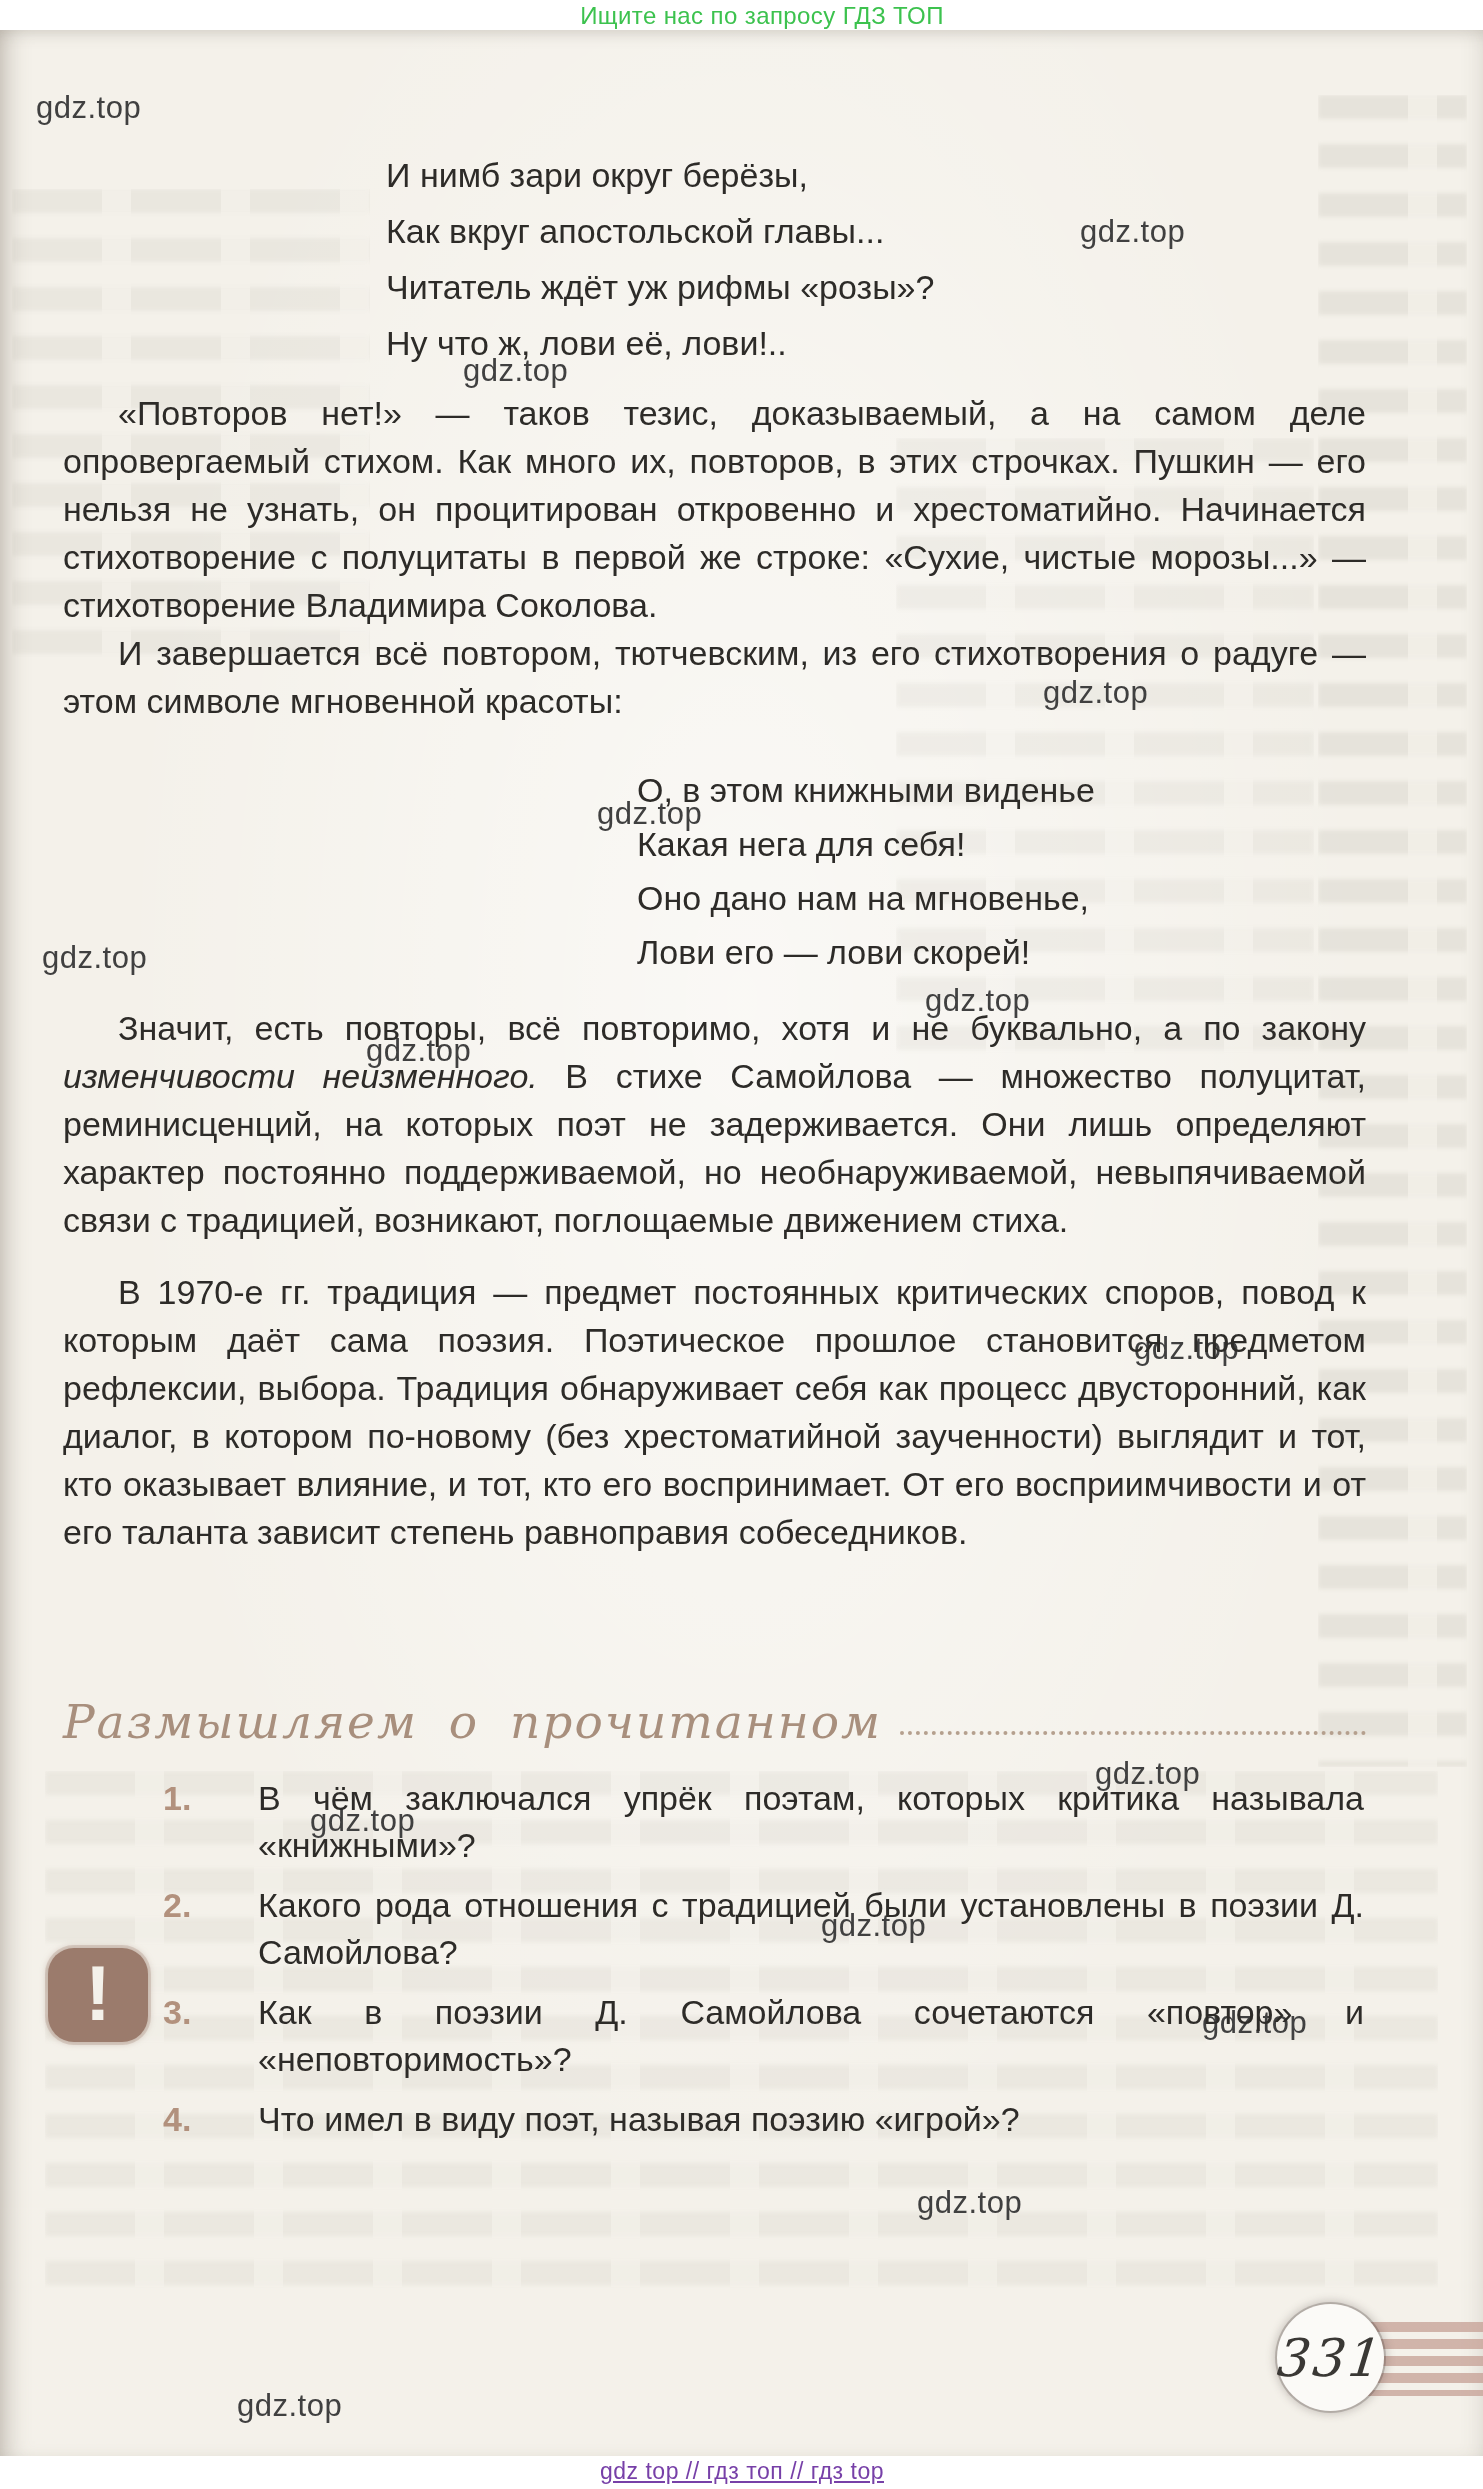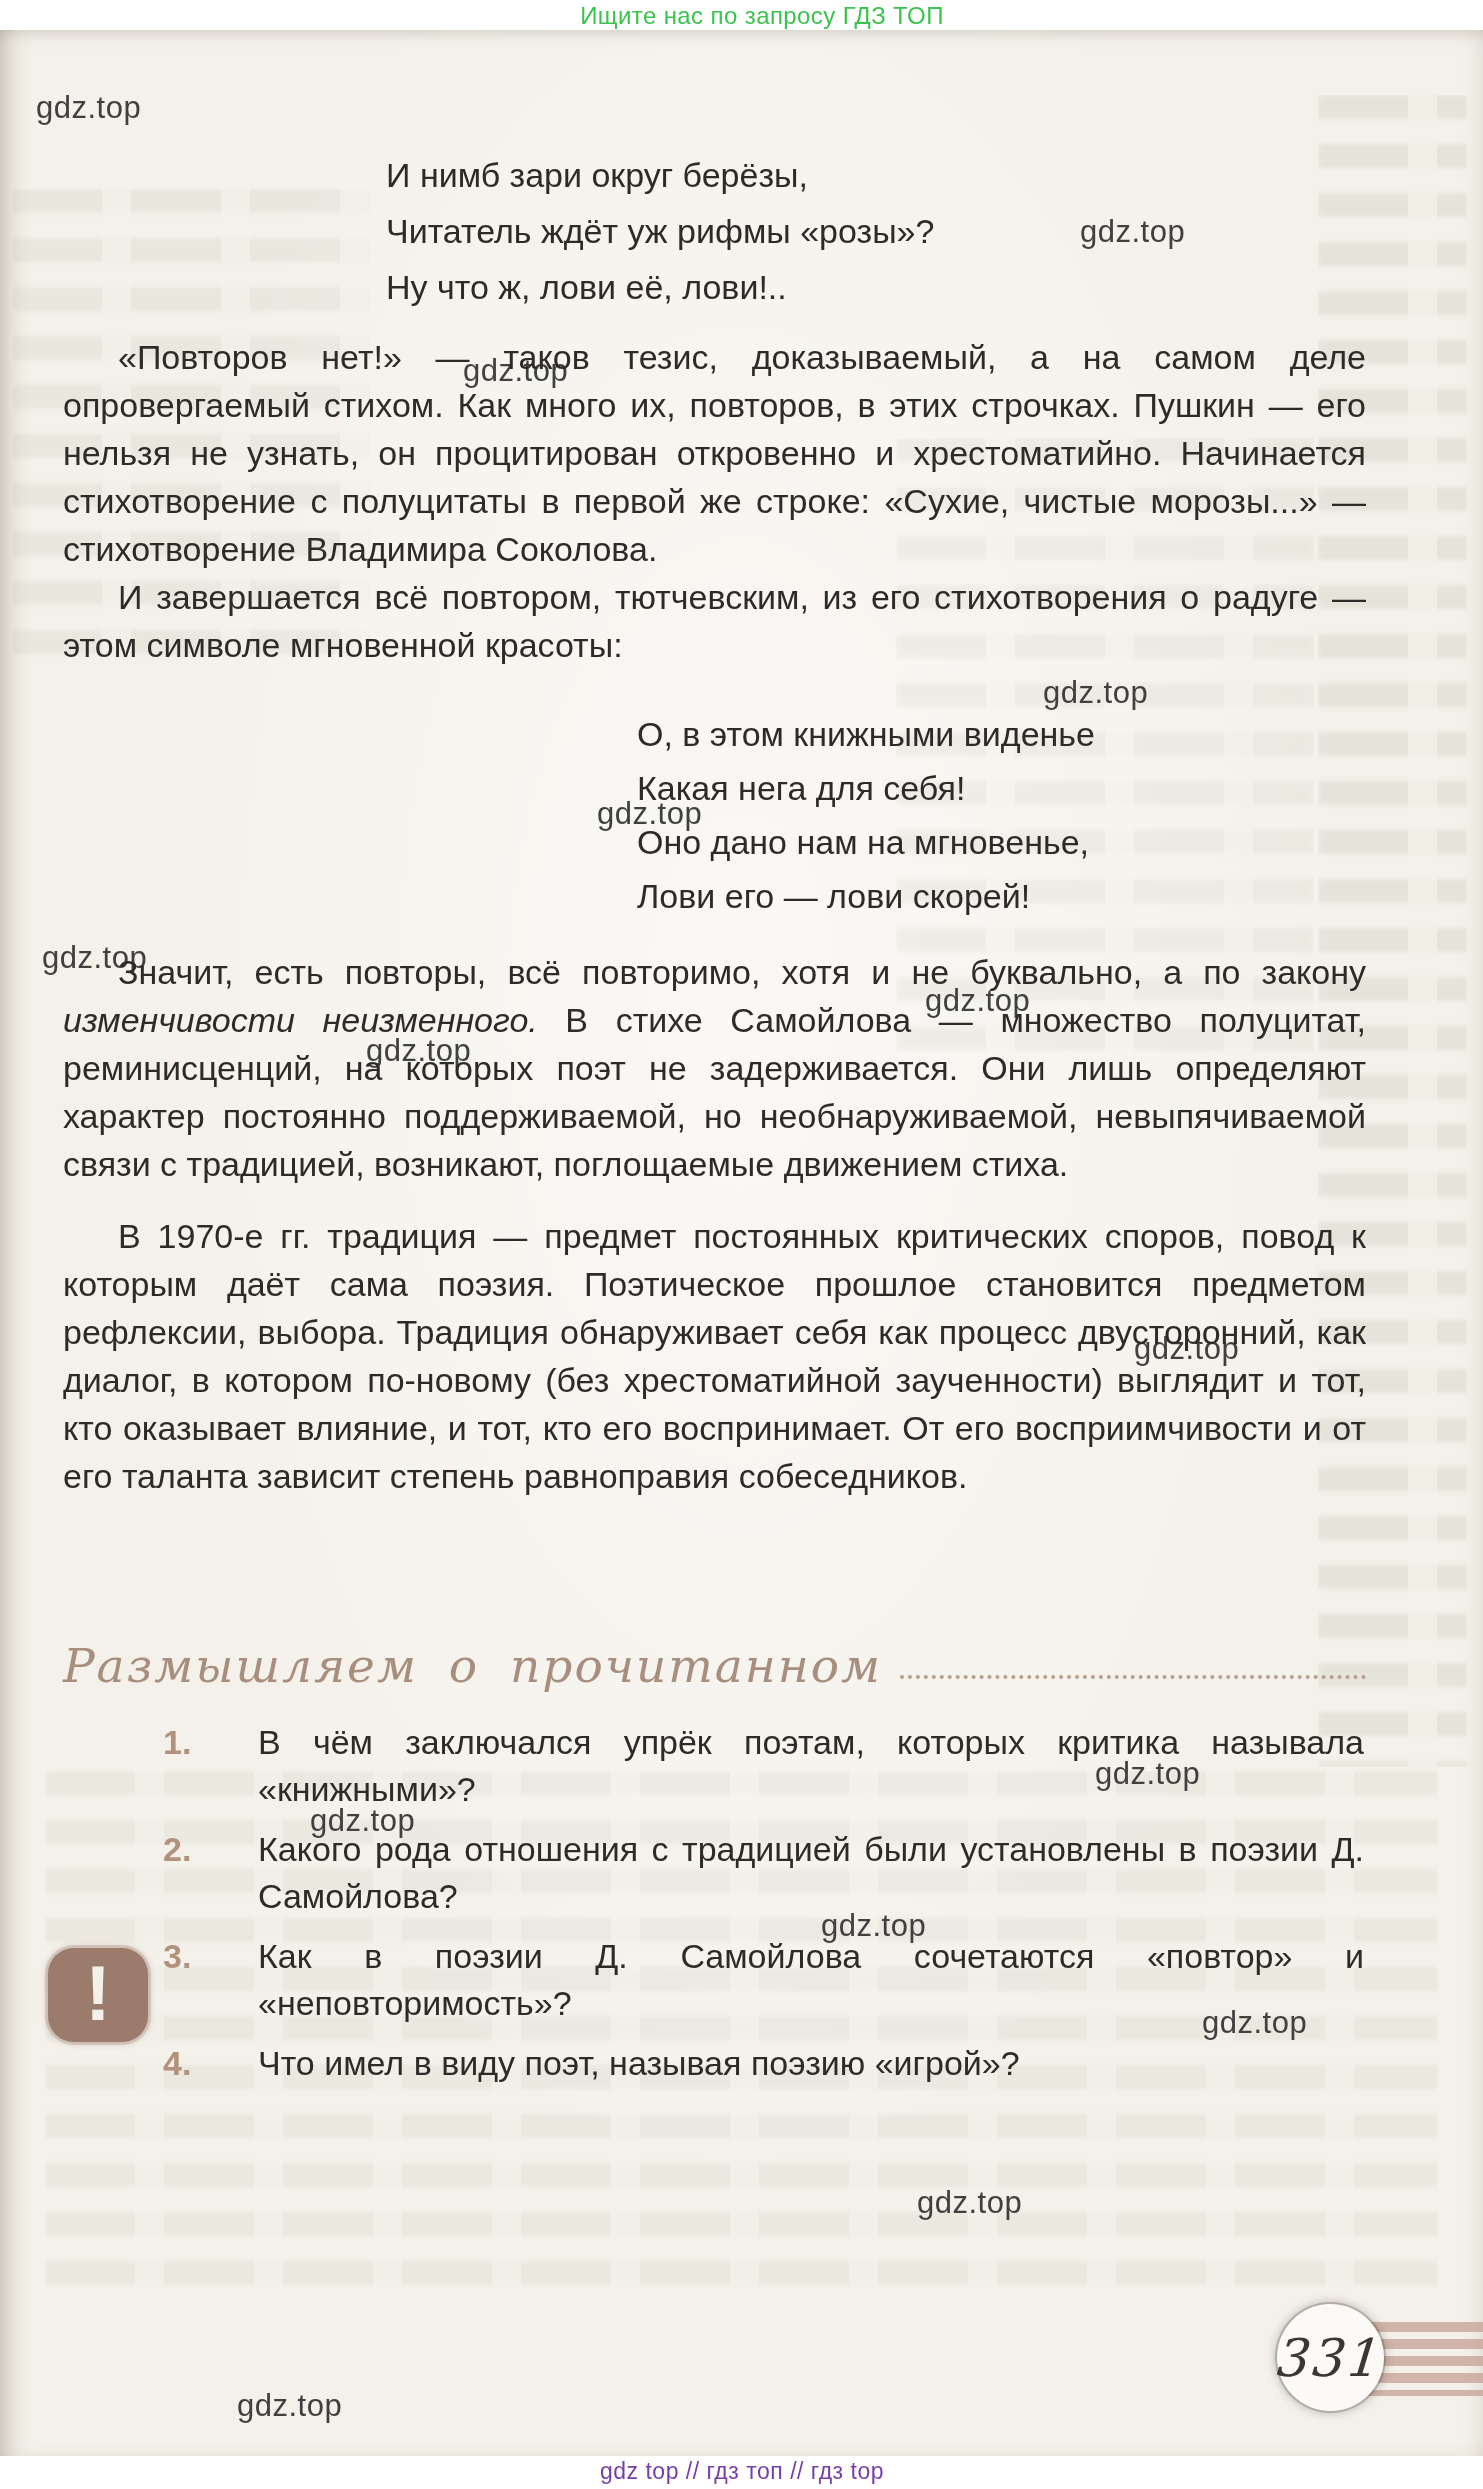--- a/index.html
+++ b/index.html
@@ -34,21 +34,21 @@
     opacity:.55;
   }
   .note-top{
     position:absolute;top:2px;left:0;width:100%;
     text-align:center;
     font-size:24px;color:#3cc24e;letter-spacing:0.4px;padding-left:20px;
   }
   .note-bottom{
     position:absolute;bottom:4px;left:0;width:100%;
     text-align:center;
-    font-size:23px;color:#7740a8;letter-spacing:0.5px;
+    font-size:23px;color:#7740a8;letter-spacing:0.5px;text-decoration:underline;
   }
   .wm{
     position:absolute;
     font-size:31px;color:#404040;
     letter-spacing:0.5px;
     white-space:nowrap;
   }
   .content{
     position:absolute;left:63px;top:147px;width:1303px;
   }
@@ -177,20 +177,21 @@
   <span class="wm" style="left:310px;top:1803px;">gdz.top</span>
   <span class="wm" style="left:821px;top:1908px;">gdz.top</span>
   <span class="wm" style="left:1202px;top:2005px;">gdz.top</span>
   <span class="wm" style="left:917px;top:2185px;">gdz.top</span>
   <span class="wm" style="left:237px;top:2388px;">gdz.top</span>
 
   <div class="content">
 
     <div class="poem poem1">
       <div>И нимб зари округ берёзы,</div>
+      <div>Как вкруг апостольской главы...</div>
       <div>Читатель ждёт уж рифмы «розы»?</div>
       <div>Ну что ж, лови её, лови!..</div>
     </div>
 
     <p class="para p1">«Повторов нет!» — таков тезис, доказываемый, а на самом деле опровергаемый стихом. Как много их, повторов, в этих строчках. Пушкин — его нельзя не узнать, он процитирован откровенно и хрестоматийно. Начинается стихотворение с полуцитаты в первой же строке: «Сухие, чистые морозы...» — стихотворение Владимира Соколова.</p>
 
     <p class="para p2">И завершается всё повтором, тютчевским, из его стихотворения о радуге — этом символе мгновенной красоты:</p>
 
     <div class="poem poem2">
       <div>О, в этом книжными виденье</div>

